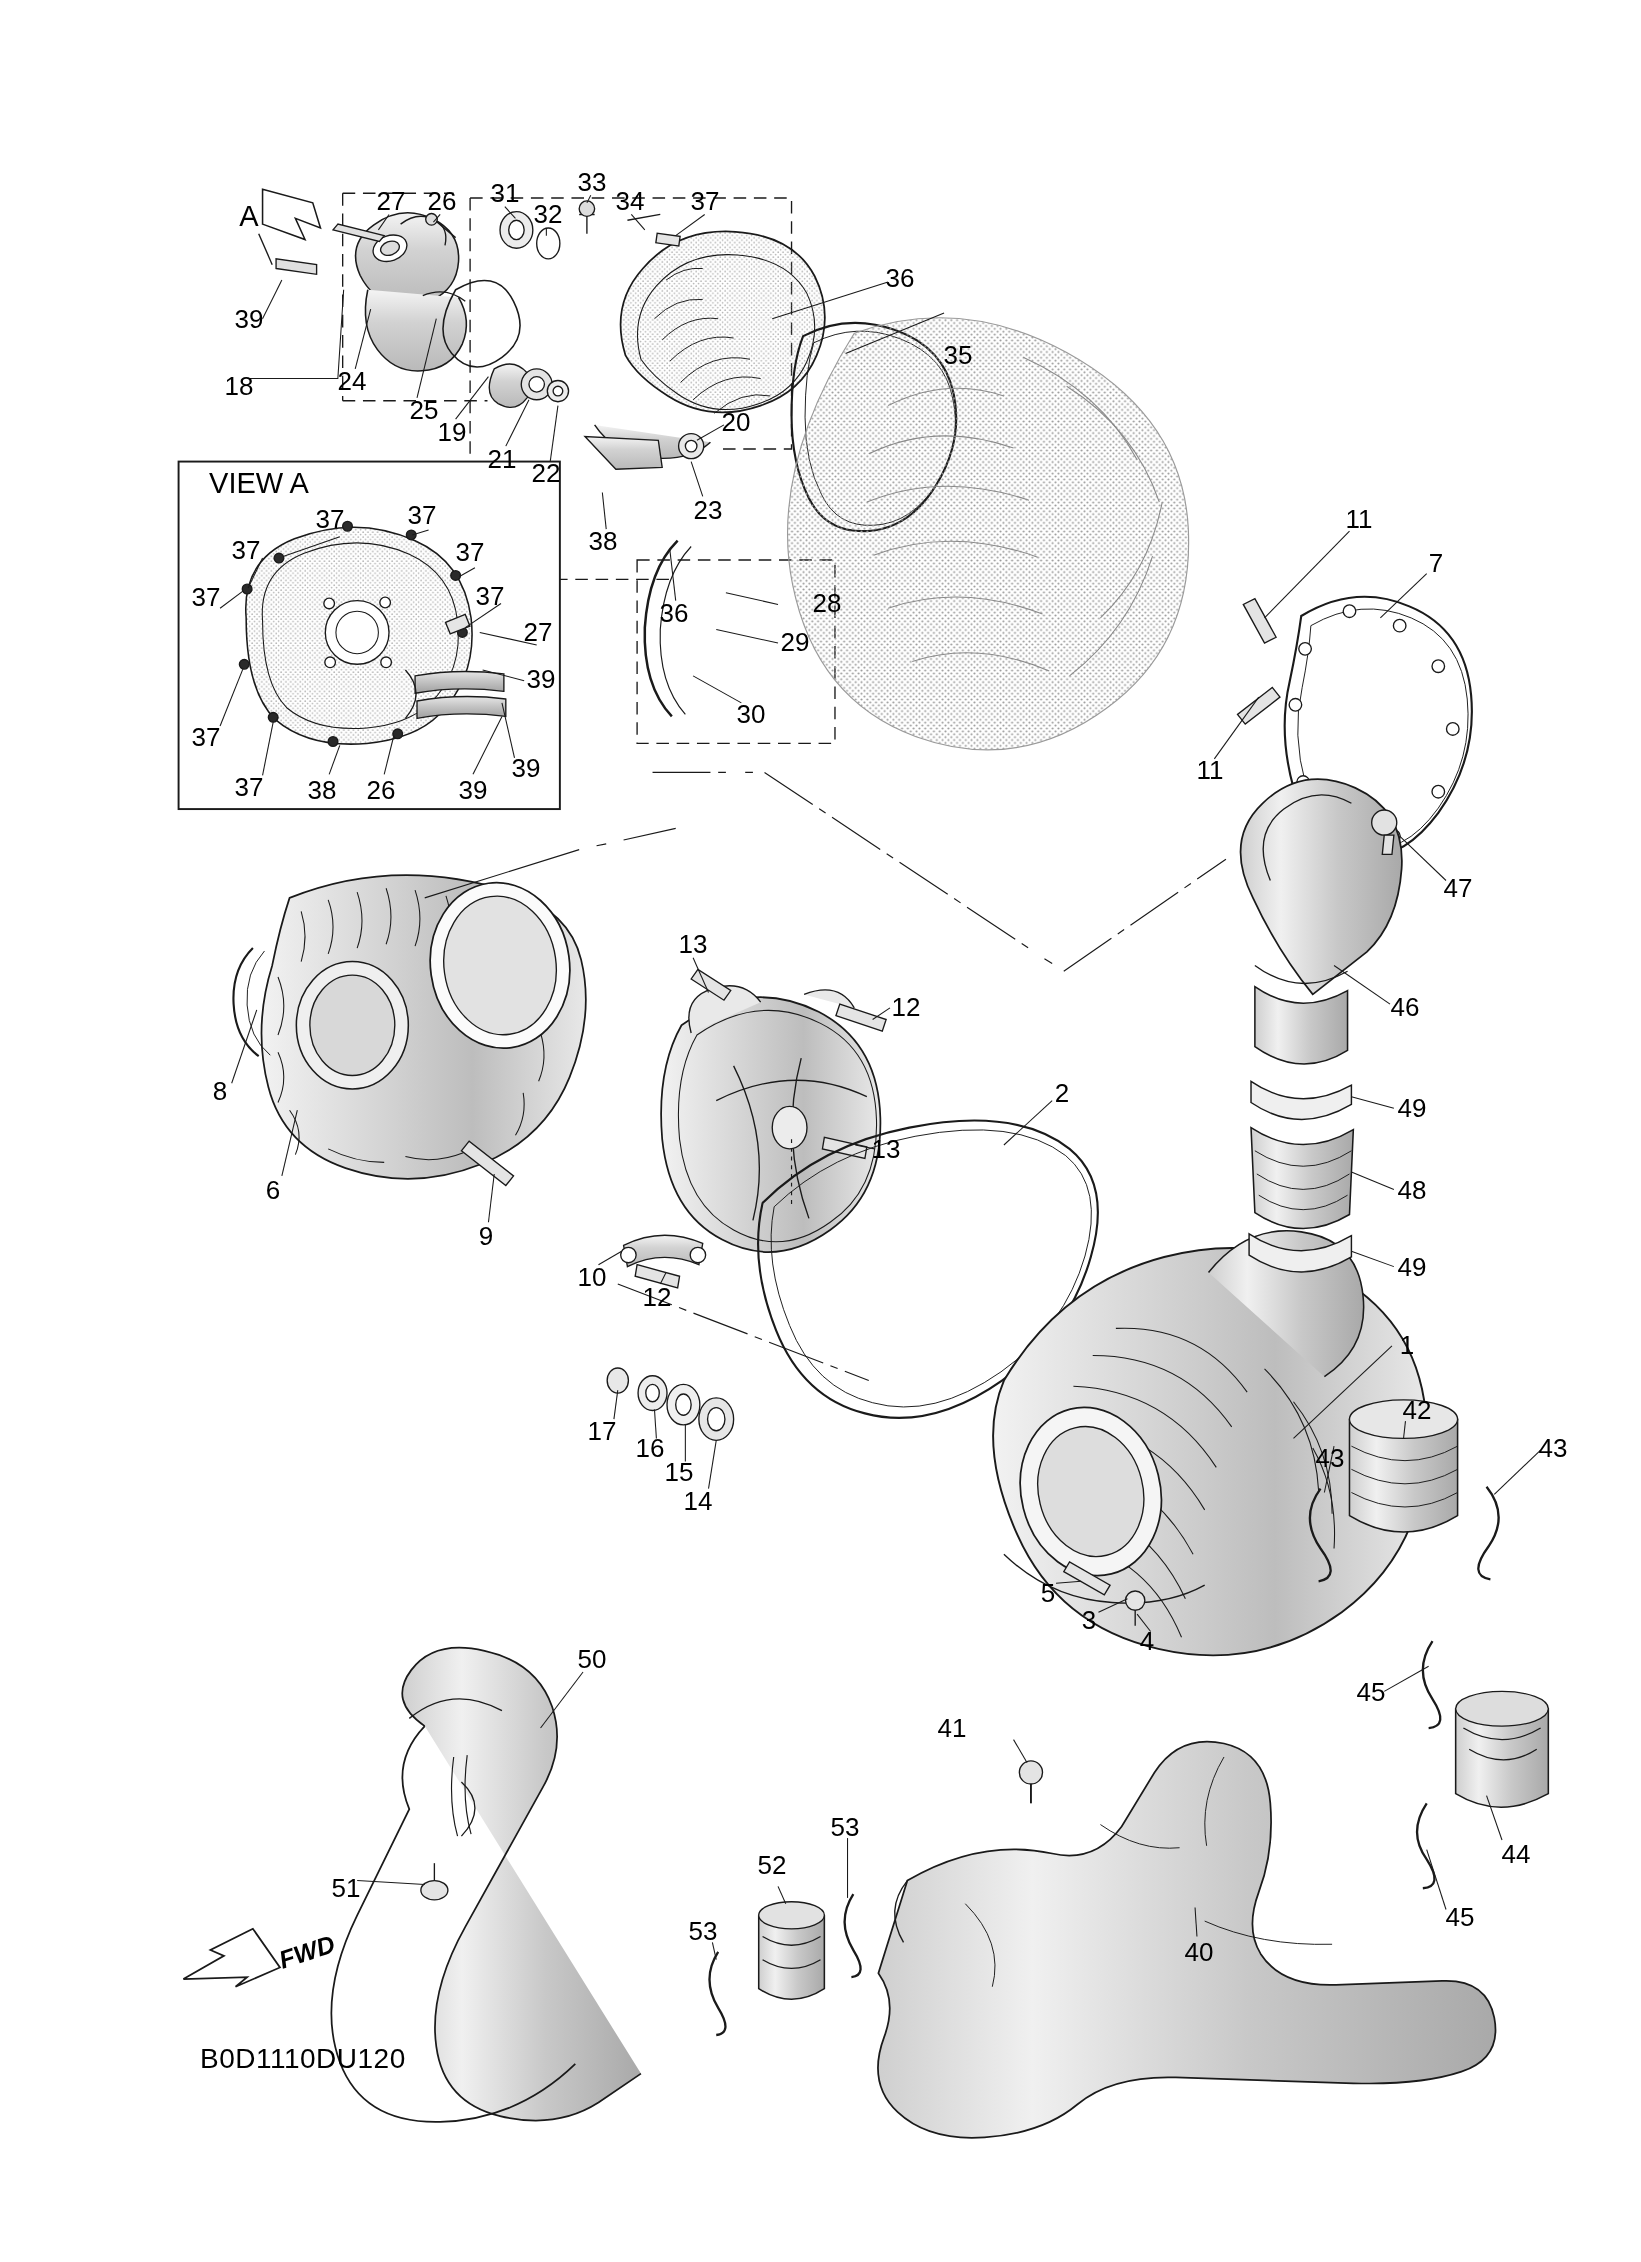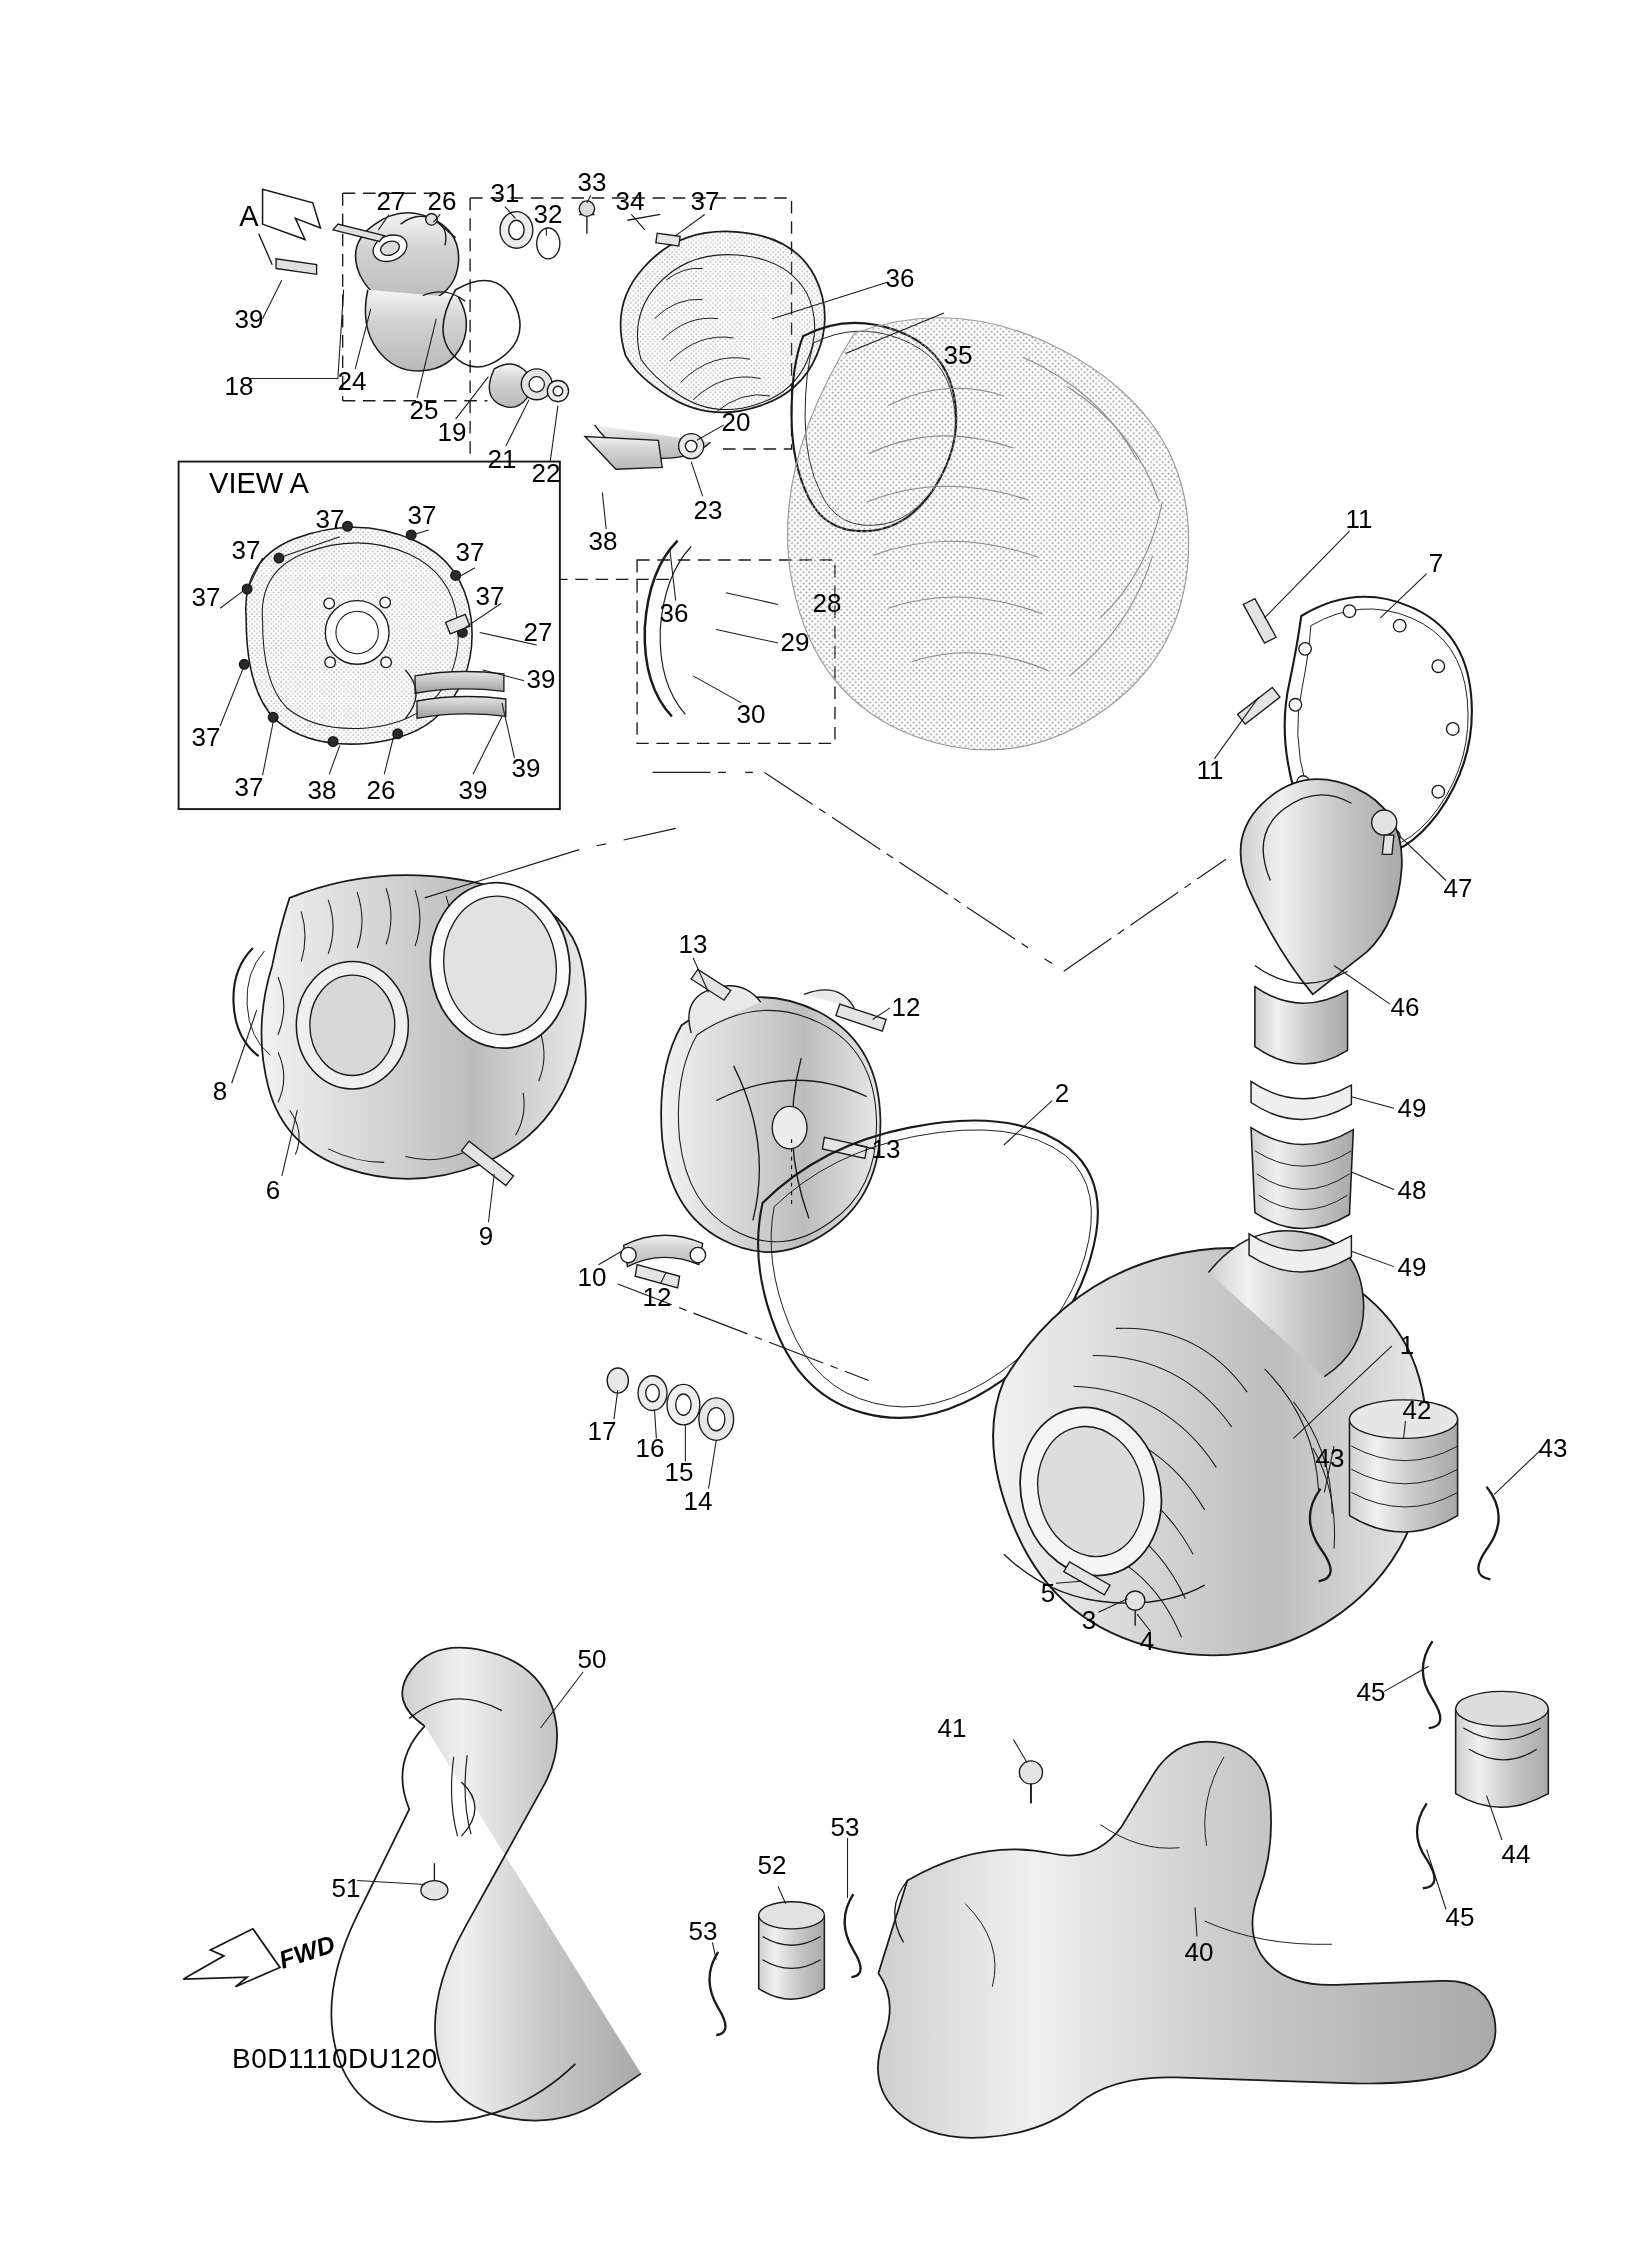--- a/index.html
+++ b/index.html
@@ -488,21 +488,21 @@
   </g>
 </svg>
 
 
 <div class="letter-a" style="left:249px; top:216px;">A</div>
 
 <div class="viewa-label" style="left:259px; top:483px;">VIEW A</div>
 
 <div class="fwd-label" style="left:307px; top:1952px;">FWD</div>
 
-<div class="partnum" style="left:200px; top:2059px;margin-left:32px;">B0D1110DU120</div>
+<div class="partnum" style="left:200px; top:2059px;">B0D1110DU120</div>
 
 
 <div class="callout" style="left:391px; top:201px;">27</div>
 <div class="callout" style="left:442px; top:201px;">26</div>
 <div class="callout" style="left:505px; top:193px;">31</div>
 <div class="callout" style="left:592px; top:182px;">33</div>
 <div class="callout" style="left:548px; top:214px;">32</div>
 <div class="callout" style="left:630px; top:201px;">34</div>
 <div class="callout" style="left:705px; top:201px;">37</div>
 <div class="callout" style="left:900px; top:278px;">36</div>

